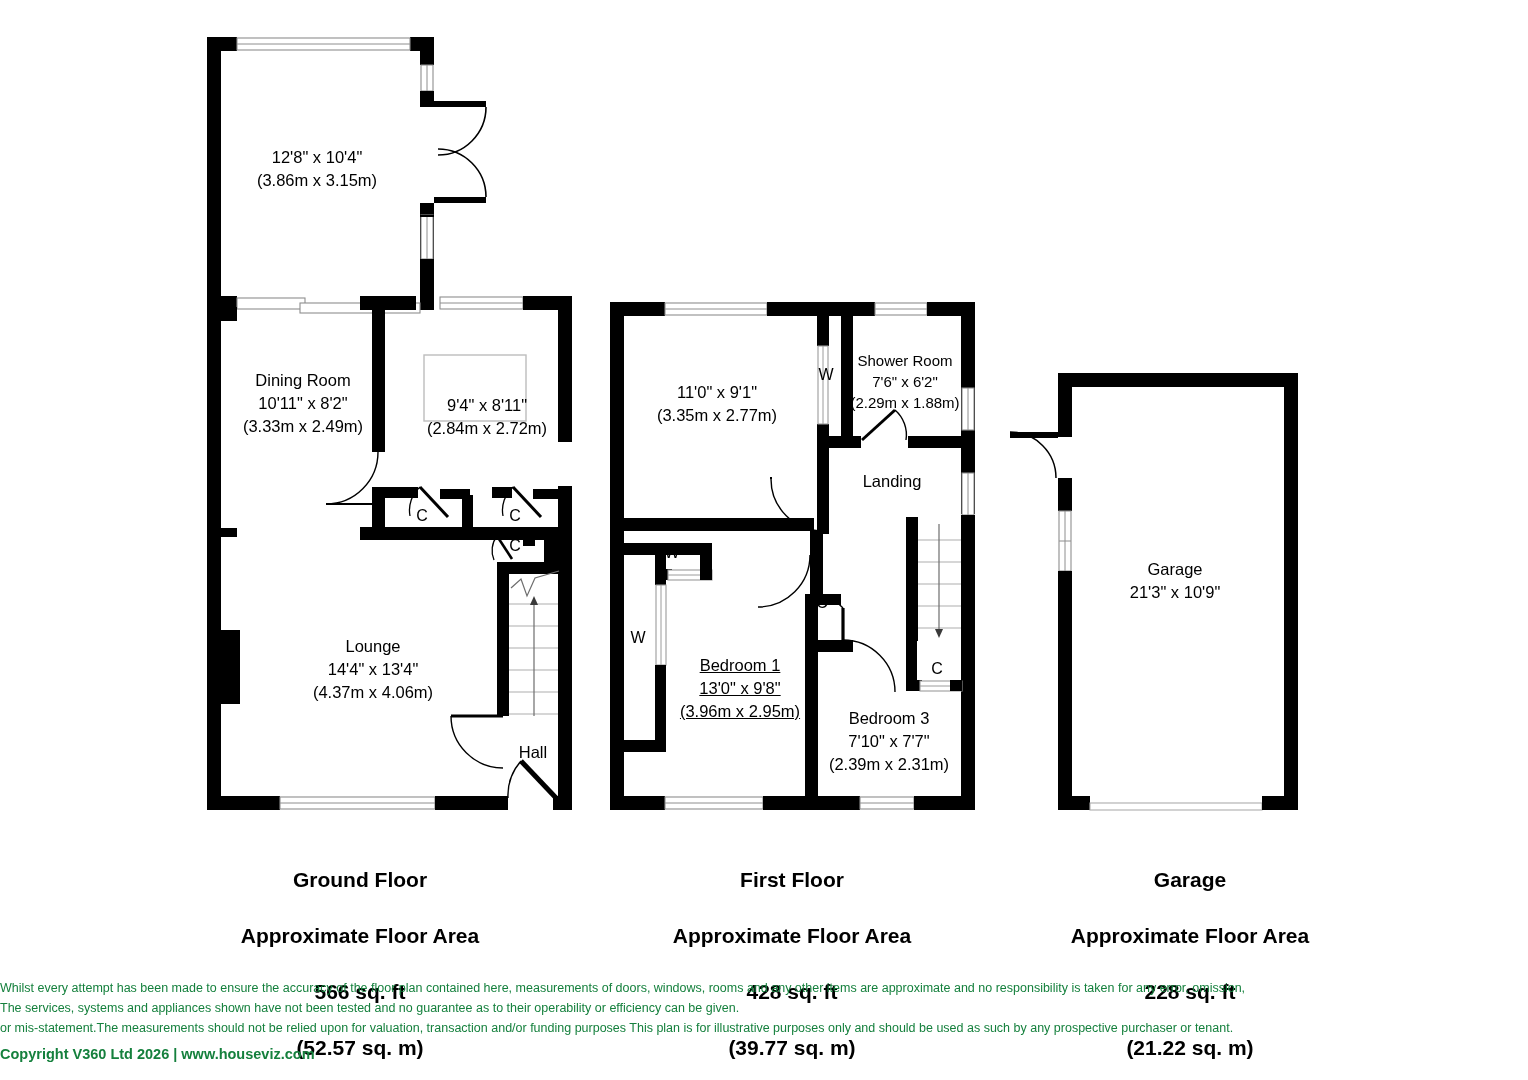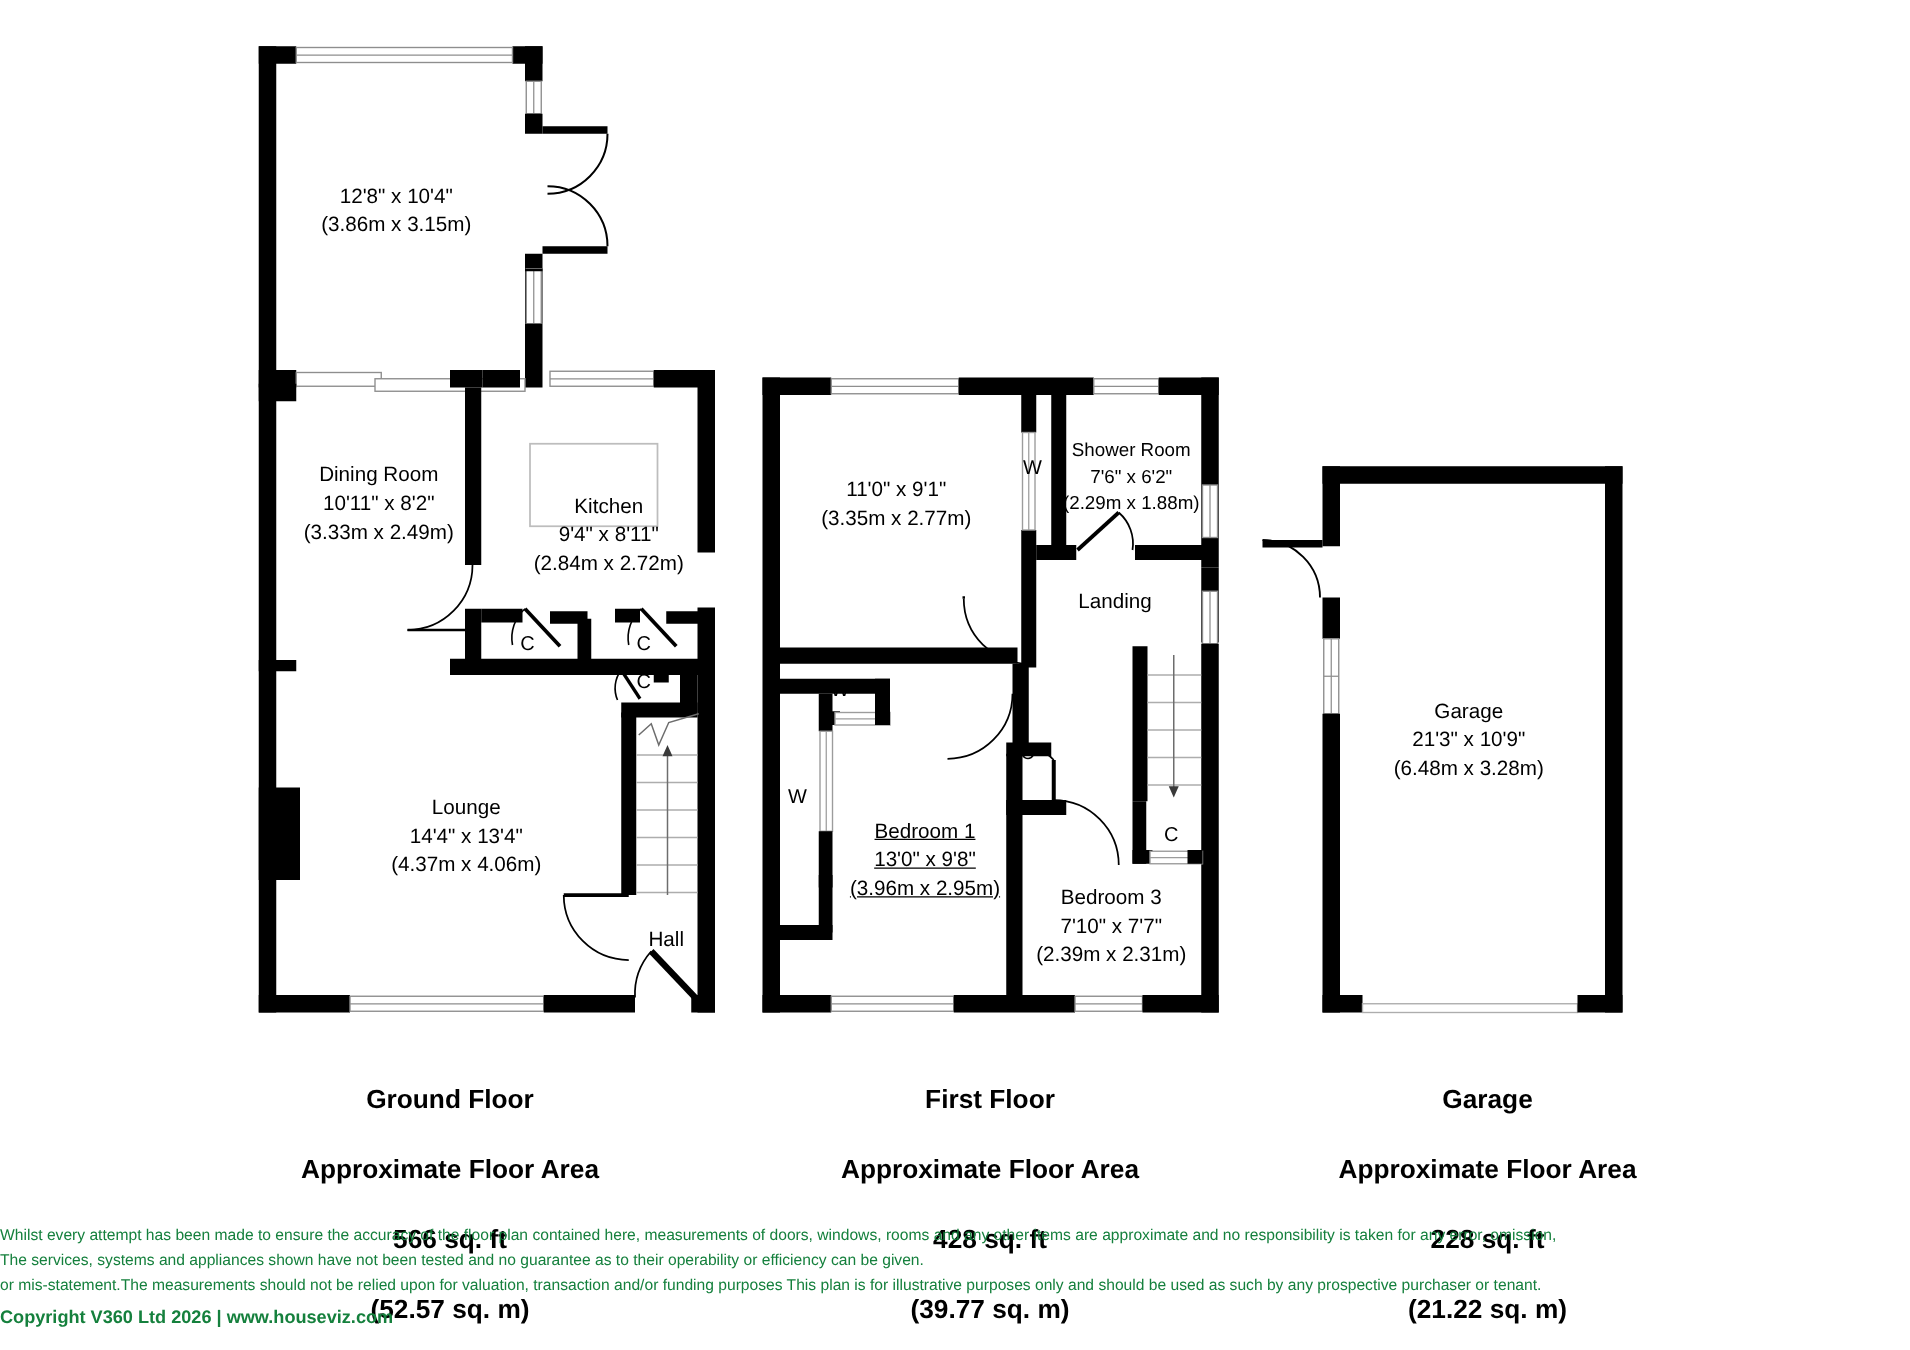--- a/index.html
+++ b/index.html
@@ -268,21 +268,20 @@
   <b>(3.86m x 3.15m)</b>
 </div>
 
 <div class="rl" style="left:158px;top:369px;width:290px;">
   <b>Dining Room</b>
   <b>10'11" x 8'2"</b>
   <b>(3.33m x 2.49m)</b>
 </div>
 
 <div class="rl" style="left:342px;top:394px;width:290px;">
-  <b>Kitchen</b>
   <b>9'4" x 8'11"</b>
   <b>(2.84m x 2.72m)</b>
 </div>
 
 <div class="rl" style="left:228px;top:635px;width:290px;">
   <b>Lounge</b>
   <b>14'4" x 13'4"</b>
   <b>(4.37m x 4.06m)</b>
 </div>
 
@@ -313,21 +312,20 @@
 
 <div class="rl" style="left:744px;top:707px;width:290px;">
   <b>Bedroom 3</b>
   <b>7'10" x 7'7"</b>
   <b>(2.39m x 2.31m)</b>
 </div>
 
 <div class="rl" style="left:1030px;top:558px;width:290px;">
   <b>Garage</b>
   <b>21'3" x 10'9"</b>
-  <b>(6.48m x 3.28m)</b>
 </div>
 
 <div class="tag" style="left:410px;top:507px;width:24px;">C</div>
 <div class="tag" style="left:503px;top:507px;width:24px;">C</div>
 <div class="tag" style="left:503px;top:537px;width:24px;">C</div>
 
 <div class="tag" style="left:810px;top:594px;width:24px;">C</div>
 <div class="tag" style="left:925px;top:660px;width:24px;">C</div>
 
 <div class="tag" style="left:814px;top:366px;width:24px;">W</div>

